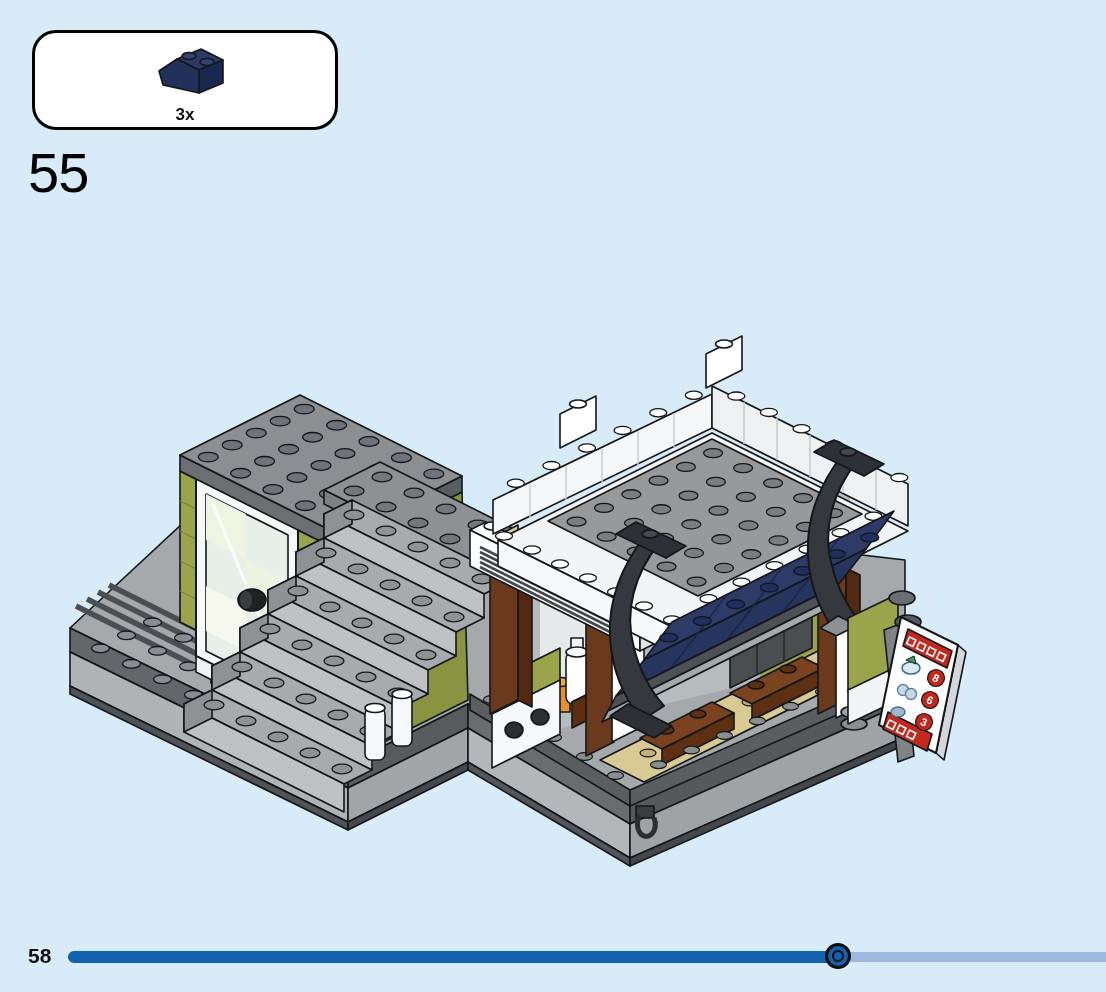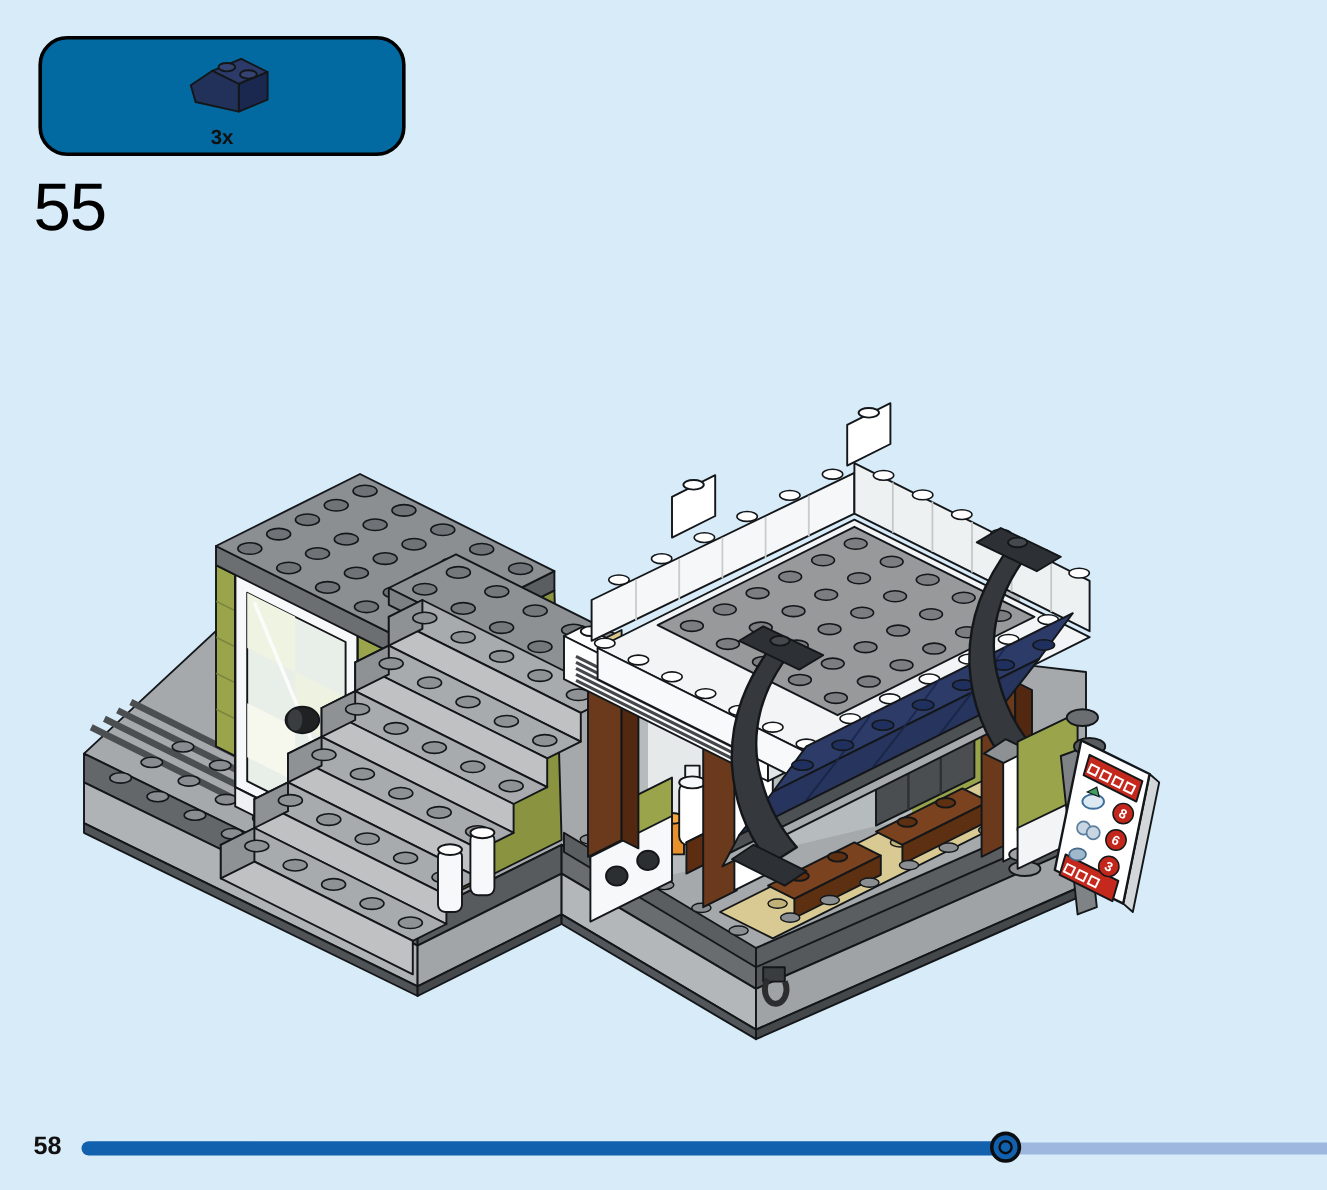--- a/index.html
+++ b/index.html
@@ -2,21 +2,21 @@
 <html><head>
 <meta charset="utf-8">
 <style>
   html,body{margin:0;padding:0;}
   body{width:1106px;height:992px;overflow:hidden;position:relative;
        font-family:"Liberation Sans",sans-serif;background:#d7ebf8;}
   .page{position:absolute;inset:0;}
 
   
   .parts-box{position:absolute;left:32px;top:30px;width:306px;height:100px;
-    background:#0369a1;border:3px solid #000;border-radius:24px;box-sizing:border-box;}
+    background:#ffffff;border:3px solid #000;border-radius:24px;box-sizing:border-box;}
   .part-thumb{position:absolute;left:108px;top:8px;}
   .qty{position:absolute;left:0;right:0;top:72px;text-align:center;
        font-size:17px;font-weight:700;color:#111;}
 
   .step-number{position:absolute;left:28px;top:140px;font-size:56px;font-weight:400;
        color:#000;letter-spacing:-1px;}
 
   .model{position:absolute;left:0;top:0;}
   .model *{vector-effect:none;}
   .ol{stroke:#14171a;stroke-width:1.6;stroke-linejoin:round;}

